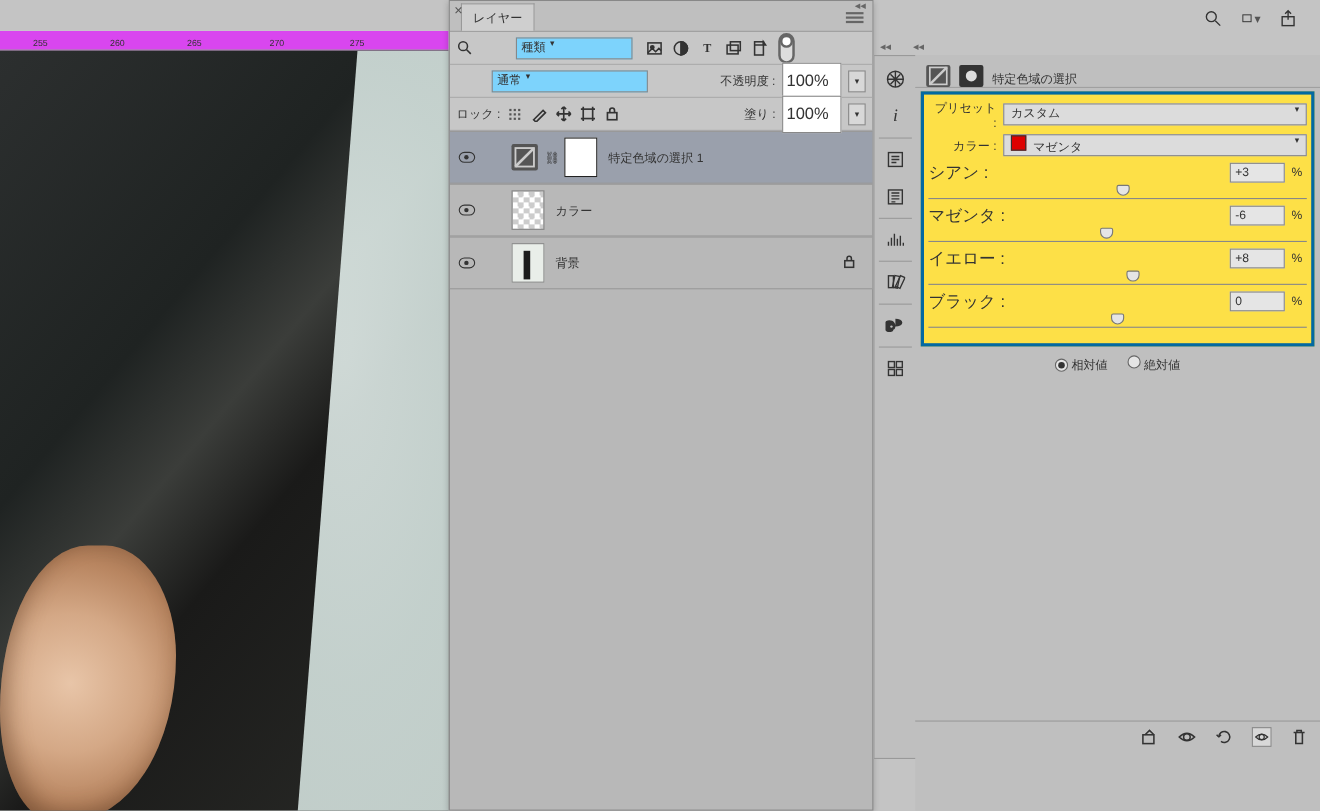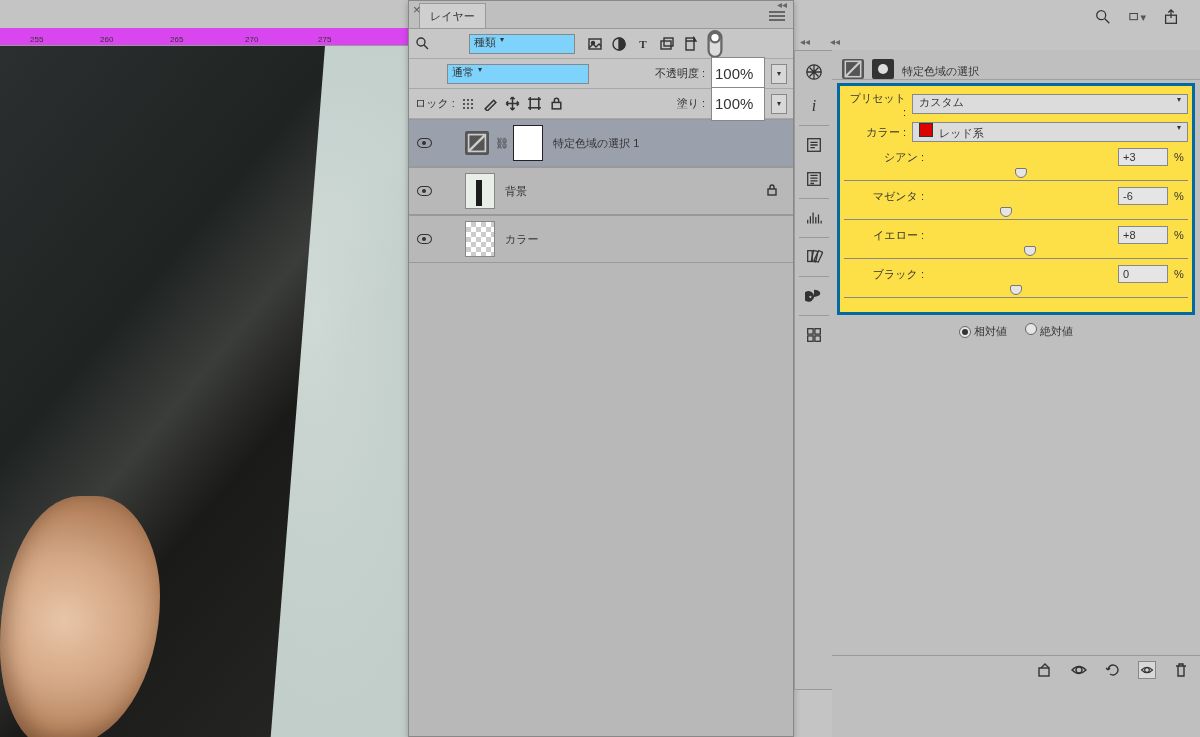--- a/index.html
+++ b/index.html
@@ -190,21 +190,21 @@
     flex:1; height:20px; border:1px solid #888; background:#dcdcdc;
     display:flex;align-items:flex-start;padding:0 6px;font-size:11px;
     justify-content:space-between;
   }
   .wide-dd .tri{font-size:8px;}
   .color-swatch { width:14px;height:14px;background:#d00;display:inline-block;margin-right:6px;border:1px solid #333;}
   .slider-block { margin-top:2px; }
   .slider-row {
     display:flex; align-items:center; height:18px; gap:6px;
   }
-  .slider-row .slabel { flex:0 0 80px; font-size:11px;text-align:right; }
+  .slider-row .slabel { flex:0 0 80px; font-size:15px; }
   .slider-row .val {
     width:50px; height:18px; border:1px solid #888; background:#e5e5e5;
     font-size:11px; padding:0 4px; display:flex; align-items:center;
   }
   .slider-row .pct { width:14px; font-size:11px; }
   .track {
     position:relative; height:14px; margin:1px 0 6px 0;
     border-bottom:1px solid #888;
   }
   .track .knob {
@@ -392,36 +392,36 @@
       </span>
       <span class="link-ic">⛓</span>
       <span class="mask-thumb"></span>
       <span class="layer-name">特定色域の選択 1</span>
     </div>
     <div class="layer-row">
       <span class="vis">
           <span class="eye"></span>
         </span>
       <span style="width:18px"></span>
+      <span class="checker-thumb"></span>
+      <span class="layer-name">カラー</span>
+    </div>
+    <div class="layer-row">
+      <span class="vis">
+          <span class="eye"></span>
+        </span>
+      <span style="width:18px"></span>
       <span class="photo-thumb"></span>
       <span class="layer-name">背景</span>
       <span class="lock-glyph">
         <svg viewBox="0 0 14 14" width="14" height="14">
             <rect x="3" y="6" width="8" height="6"></rect>
             <path d="M5 6 v-2 a2 2 0 0 1 4 0 v2"></path>
           </svg>
       </span>
-    </div>
-    <div class="layer-row">
-      <span class="vis">
-          <span class="eye"></span>
-        </span>
-      <span style="width:18px"></span>
-      <span class="checker-thumb"></span>
-      <span class="layer-name">カラー</span>
     </div>
   </div>
 </div>
 
 <span class="icon-strip-collapse">◂◂</span>
 <div class="icon-strip">
   <div class="strip-ic">
       <svg viewBox="0 0 20 20">
         <circle cx="10" cy="10" r="8"></circle>
         <path d="M10 2 v16 M2 10 h16 M5 5 l10 10 M15 5 l-10 10"></path>
@@ -492,21 +492,21 @@
     <div class="field-row">
       <span class="flabel">プリセット :</span>
       <div class="wide-dd">
         <span>カスタム</span>
           <span class="tri">▾</span>
       </div>
     </div>
     <div class="field-row">
       <span class="flabel">カラー :</span>
       <div class="wide-dd">
-        <span><span class="color-swatch"></span><span>レッド系</span></span>
+        <span><span class="color-swatch"></span><span>マゼンタ</span></span>
           <span class="tri">▾</span>
       </div>
     </div>
 
     <div class="slider-block">
       <div class="slider-row">
         <span class="slabel">シアン :</span>
         <span style="flex:1"></span>
         <span class="val">+3</span>
         <span class="pct">%</span>

